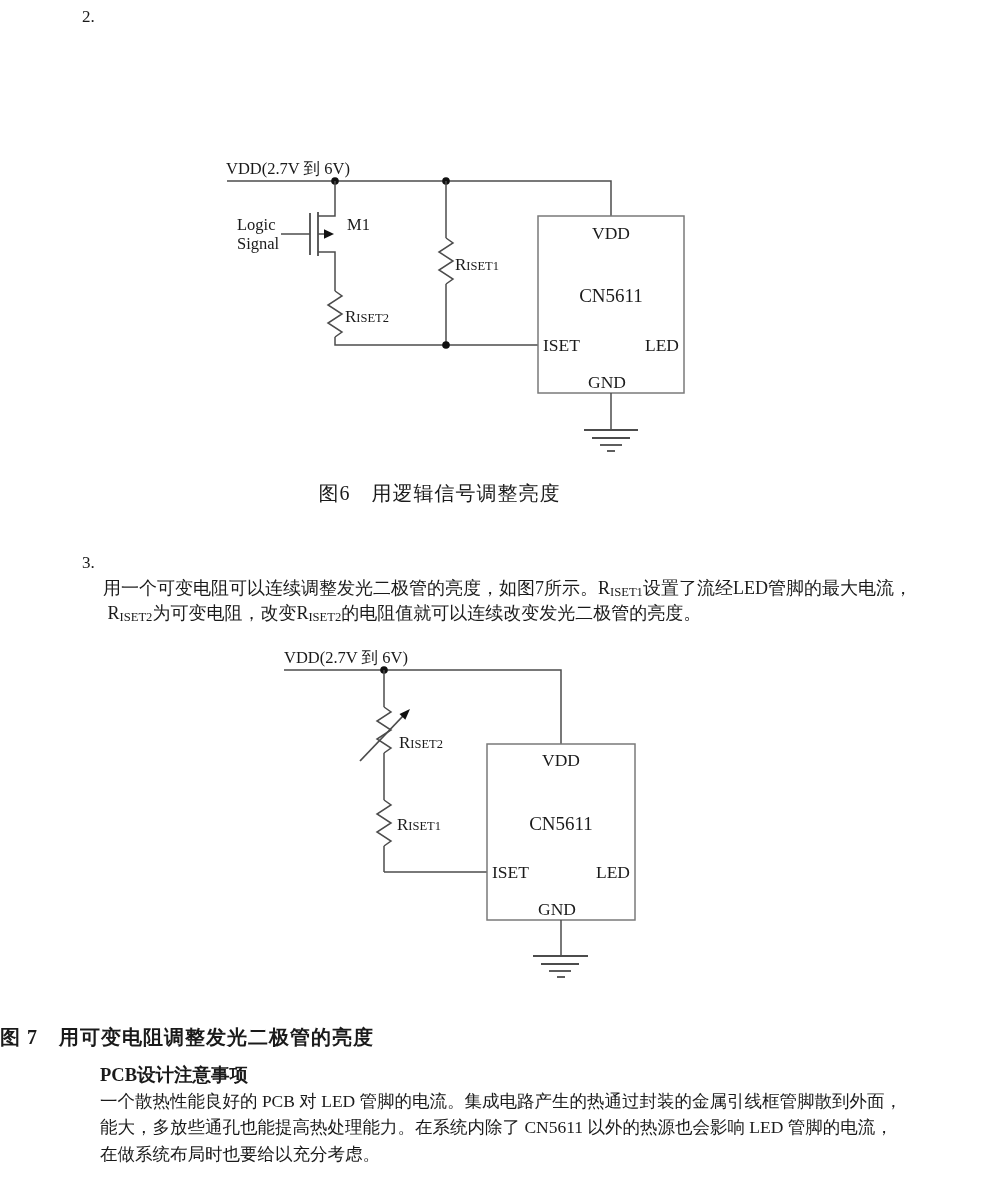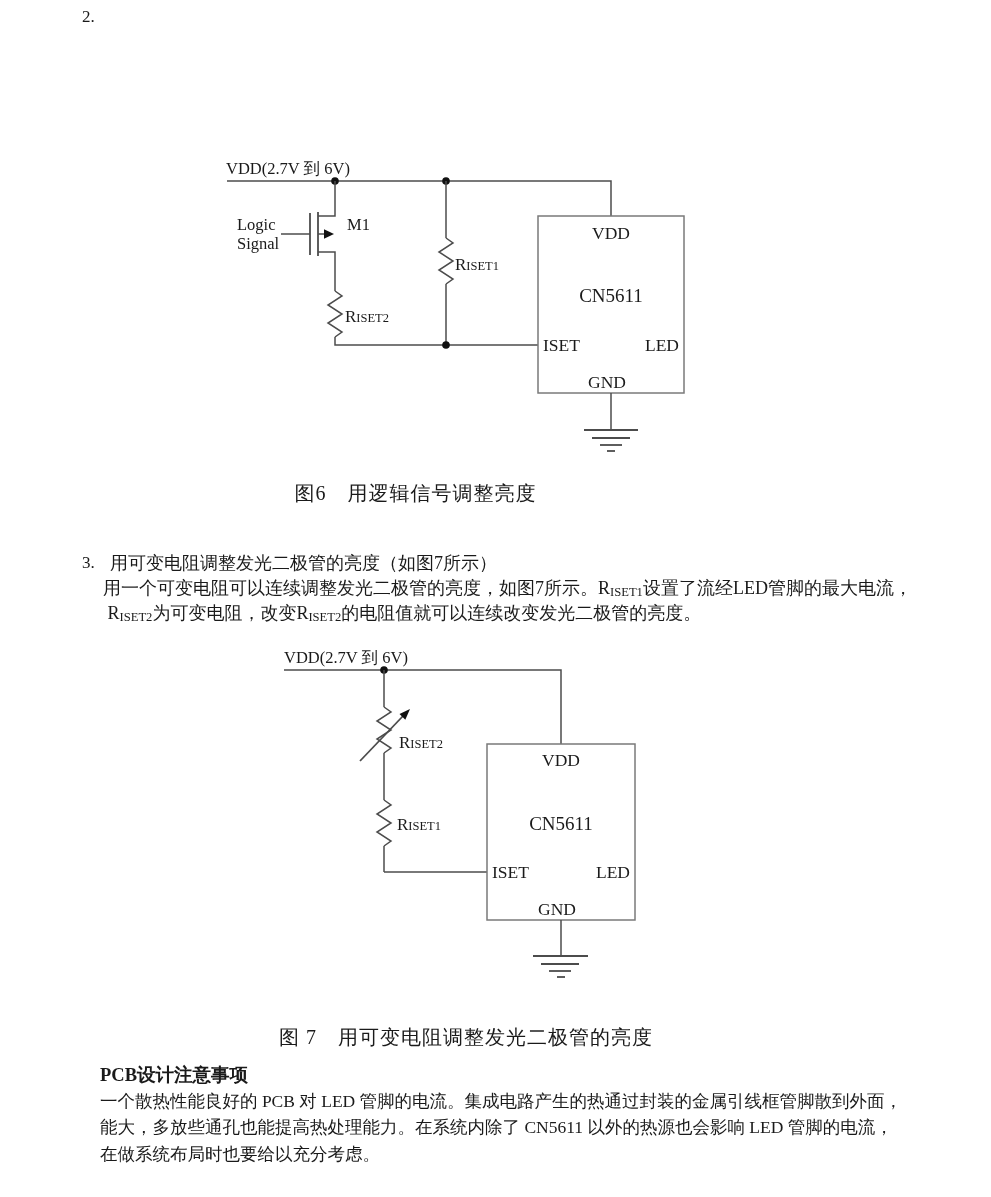--- a/index.html
+++ b/index.html
@@ -74,24 +74,23 @@
     <text x="679" y="201" text-anchor="end" class="pin">LED</text>
     <text x="607" y="238" text-anchor="middle" class="pin">GND</text>
 
     <line class="wire" x1="611" y1="243" x2="611" y2="280"></line>
     <line class="bar" x1="584" y1="280" x2="638" y2="280"></line>
     <line class="bar" x1="592" y1="288" x2="630" y2="288"></line>
     <line class="bar" x1="600" y1="295" x2="622" y2="295"></line>
     <line class="bar" x1="607" y1="301" x2="615" y2="301"></line>
   </svg>
 
-  <div class="abs caption" style="left:0;top:480px;width:831px;text-align:center;">图6　用逻辑信号调整亮度</div>
+  <div class="abs caption" style="left:0;top:480px;width:831px;text-align:center;padding-left:24px;">图6　用逻辑信号调整亮度</div>
 
   <div class="abs numlbl" style="left:82px;top:553px;">3.</div>
-  <div class="abs titletext" style="left:110px;top:551px;">用可变电阻调整发光二极管的亮度（如图7所示）</div>
   <div class="abs bodytext" style="left:103px;top:576px;width:840px;">
       <div class="line">用一个可变电阻可以连续调整发光二极管的亮度，如图7所示。R<sub>ISET1</sub>设置了流经LED管脚的最大电流，</div>
       <div class="line"> R<sub>ISET2</sub>为可变电阻，改变R<sub>ISET2</sub>的电阻值就可以连续改变发光二极管的亮度。</div>
     </div>
 
   <svg class="abs" style="left:0;top:645px;" width="991" height="355" viewBox="0 0 991 355">
 
     <text x="284" y="18" class="slabel">VDD(2.7V 到 6V)</text>
     <path class="wire" d="M284,25 L561,25 L561,99"></path>
     <circle class="dot" cx="384" cy="25" r="3.8"></circle>
@@ -116,21 +115,21 @@
     <text x="630" y="233" text-anchor="end" class="pin">LED</text>
     <text x="557" y="270" text-anchor="middle" class="pin">GND</text>
 
     <line class="wire" x1="561" y1="275" x2="561" y2="311"></line>
     <line class="bar" x1="533" y1="311" x2="588" y2="311"></line>
     <line class="bar" x1="541" y1="319" x2="579" y2="319"></line>
     <line class="bar" x1="549" y1="326" x2="571" y2="326"></line>
     <line class="bar" x1="557" y1="332" x2="565" y2="332"></line>
   </svg>
 
-  <div class="abs caption" style="left:0;top:1024px;width:932px;text-align:center;">图 7　用可变电阻调整发光二极管的亮度</div>
+  <div class="abs caption" style="left:0;top:1024px;width:932px;font-weight:bold;">图 7　用可变电阻调整发光二极管的亮度</div>
 
   <div class="abs pcbhead" style="left:100px;top:1062px;">PCB设计注意事项</div>
   <div class="abs pcbpara" style="left:100px;top:1088px;width:830px;">
       <div class="line">一个散热性能良好的 PCB 对 LED 管脚的电流。集成电路产生的热通过封装的金属引线框管脚散到外面，</div>
       <div class="line">能大，多放些通孔也能提高热处理能力。在系统内除了 CN5611 以外的热源也会影响 LED 管脚的电流，</div>
       <div class="line">在做系统布局时也要给以充分考虑。</div>
     </div>
 
 </div>
 

